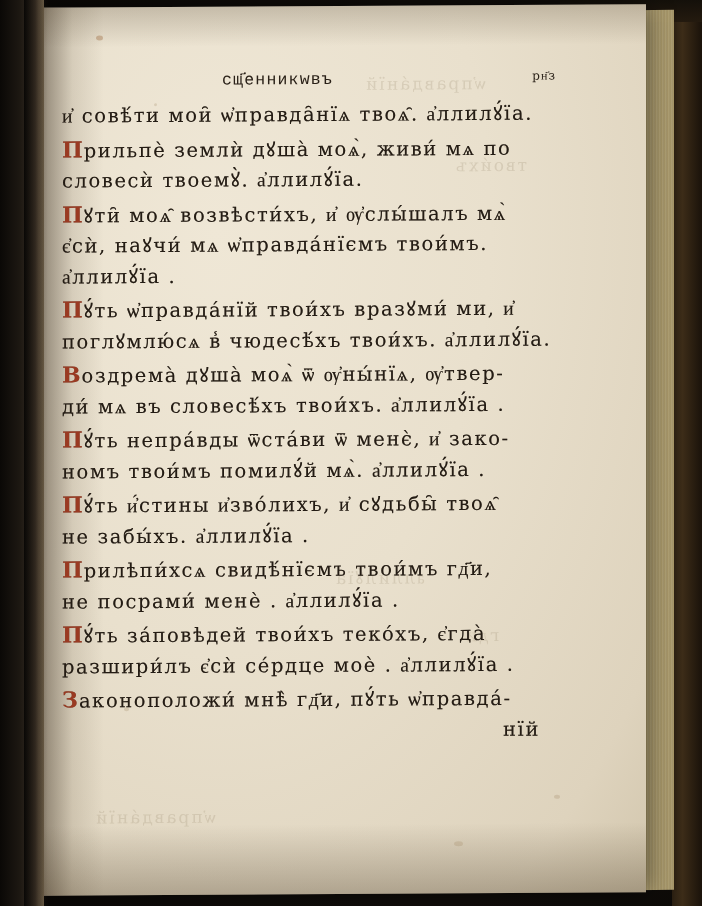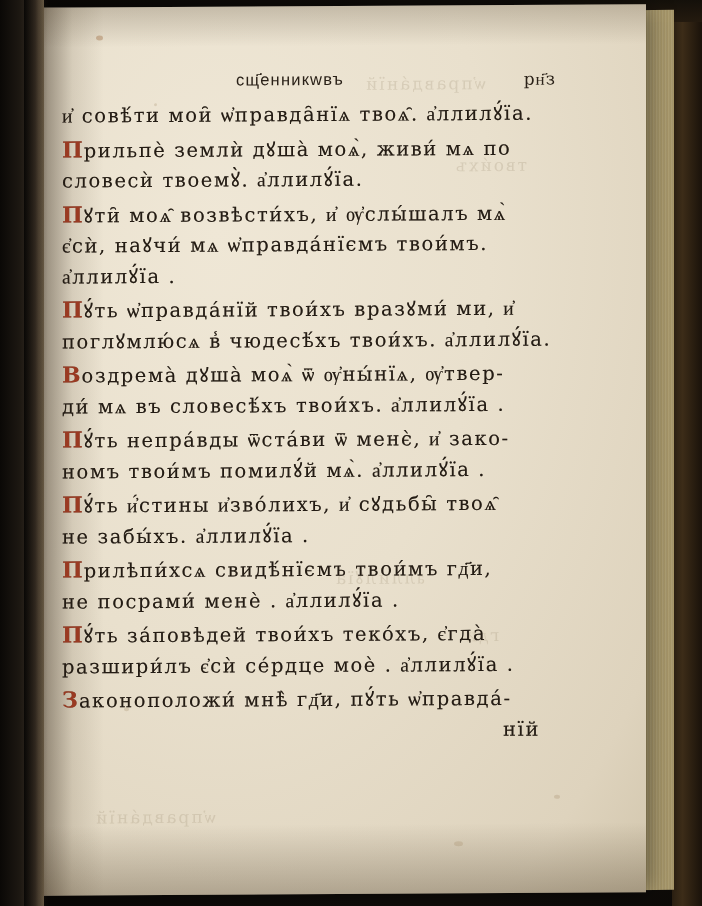--- a/index.html
+++ b/index.html
@@ -130,32 +130,32 @@
     height: 790px;
     transform: skewY(-0.35deg);
   }
 
   .running-head {
     position: relative;
     height: 30px;
   }
   .rh-title {
     position: absolute;
-    left: 174px;
+    left: 160px;
     top: 0;
     font-size: 16.5px;
     color: #2a2118;
     letter-spacing: 1.2px;
-    font-family: Liberation Sans, sans-serif;
+    font-family: Liberation Mono, monospace;
   }
   .rh-folio {
     position: absolute;
     right: 6px;
     top: 0;
-    font-size: 17px;
+    font-size: 12px;
     color: #2a2118;
     letter-spacing: 1px;
   }
 
   .verse {
     margin-bottom: 2px;
   }
   .line {
     font-size: 19.5px;
     line-height: 30.5px;

